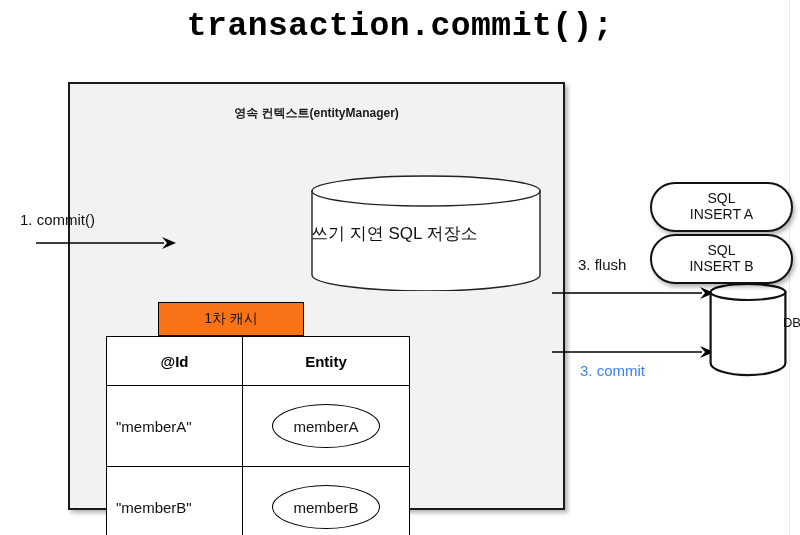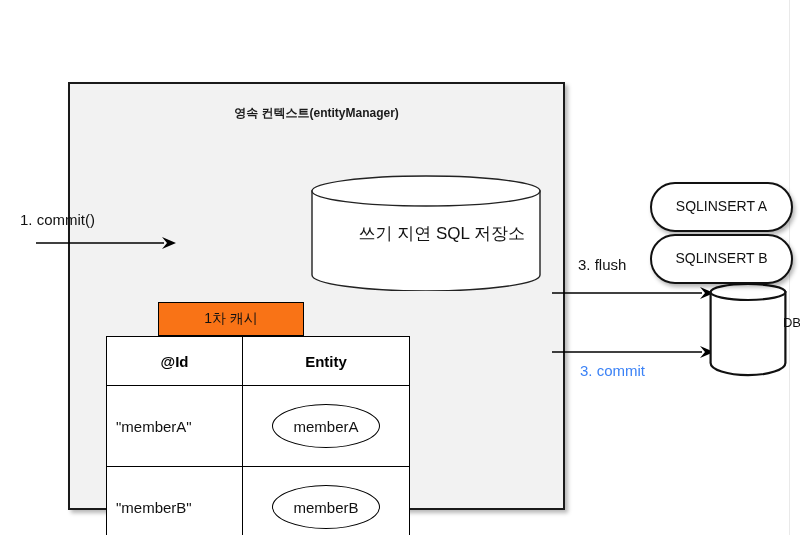--- a/index.html
+++ b/index.html
@@ -72,21 +72,21 @@
     left: 311px;
     top: 175px;
     width: 230px;
     height: 116px;
   }
   #cyl-store-label {
     position: absolute;
     left: 311px;
     top: 222px;
     width: 214px;
-    text-align: right;
+    text-align: left;
     font-size: 17px;
     color: #111111;
   }
 
   
   #cache-tab {
     position: absolute;
     left: 158px;
     top: 302px;
     width: 146px;
@@ -227,37 +227,38 @@
   .sql-pill {
     position: absolute;
     width: 143px;
     height: 50px;
     background: #ffffff;
     border: 2.5px solid #111111;
     border-radius: 26px;
     box-sizing: border-box;
     box-shadow: 2px 3px 4px rgba(0,0,0,0.30);
     display: flex;
-    flex-direction: row;
+    flex-direction: column;
     align-items: center;
     justify-content: center;
     line-height: 1.12;
     font-size: 14px;
     color: #111111;
   }
   #sql-a { left: 650px; top: 182px; }
   #sql-b { left: 650px; top: 234px; }
 </style>
 </head>
 <body>
 
 <div id="stage">
 
   <div id="page-edge"></div>
 
+  <div id="title">transaction.commit();</div>
 
   <div id="pc-panel"></div>
   <div id="pc-title">영속 컨텍스트(entityManager)</div>
 
   <svg id="cyl-store" viewBox="0 0 230 116" xmlns="http://www.w3.org/2000/svg">
     <path d="M1,16 L1,100 A114,16 0 0 0 229,100 L229,16 Z" fill="#ffffff" stroke="#222222" stroke-width="1.4"></path>
     <ellipse cx="115" cy="16" rx="114" ry="15" fill="#ffffff" stroke="#222222" stroke-width="1.4"></ellipse>
   </svg>
   <div id="cyl-store-label">쓰기 지연 SQL 저장소</div>
 

